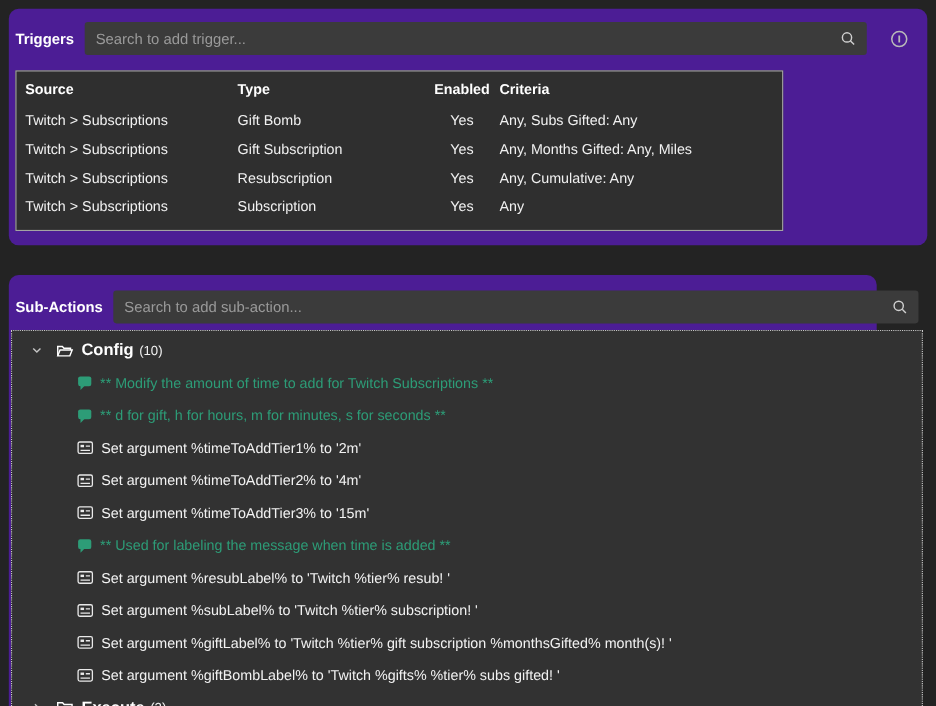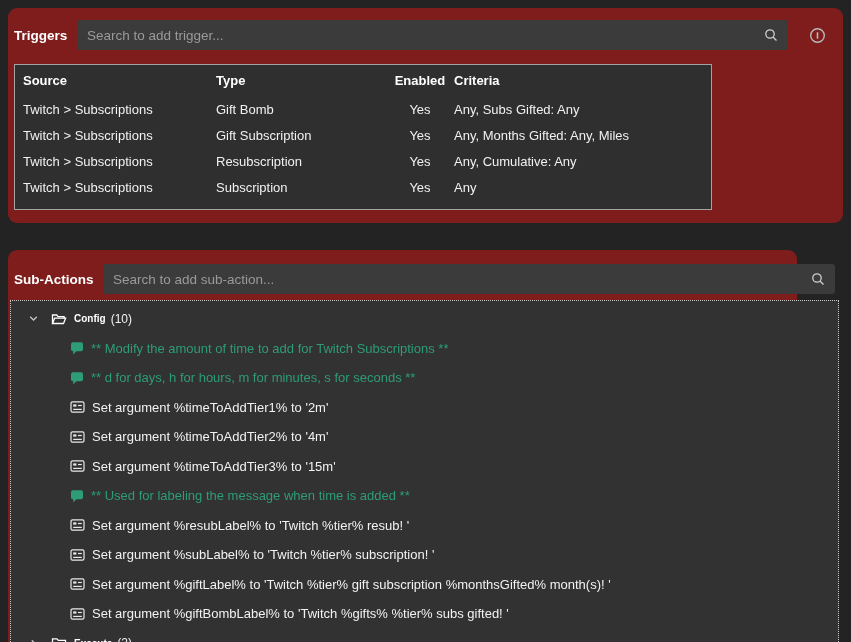--- a/index.html
+++ b/index.html
@@ -2,21 +2,21 @@
 <html style="--comment-green: #2d9c77;"><head>
 <meta charset="utf-8">
 <style>
   * { box-sizing: border-box; }
   html,body { margin:0; padding:0; }
   body {
     width:851px; height:642px; overflow:hidden; position:relative;
     background:#232323; color:#f1f1f1;
     font-family:"Liberation Sans", sans-serif; font-size:13px;
   }
-  .panel { position:absolute; background:#7f1d1d; border-radius:9px; }
+  .panel { position:absolute; background:#4c1d95; border-radius:9px; }
   #triggers-panel { left:8px; top:8px; width:835px; height:215px; }
   #subactions-panel { left:8px; top:250px; width:789px; height:404px; border-radius:9px 9px 0 0; }
 
   .section-label { position:absolute; font-weight:bold; font-size:13.5px; color:#ffffff; white-space:nowrap; }
   #triggers-label { left:6px; top:20px; }
   #subactions-label { left:6px; top:22px; }
 
   .search-box {
     position:absolute; height:30px; background:#3b3b3b; border-radius:3px;
     display:flex; align-items:center;
@@ -49,21 +49,21 @@
   .t-cell.c-criteria { padding-left:0; }
 
   
   #subaction-list {
     position:absolute; left:2px; top:50px; width:829px; height:358px;
     border:1px dotted #c9c9c9; background:#323232; overflow:hidden; padding-top:3px;
   }
   .tree-row { height:29.5px; display:flex; align-items:center; white-space:nowrap; overflow:hidden; }
   .chev { width:14px; margin-left:15px; display:flex; align-items:center; justify-content:center; flex:none; }
   .folder { margin-left:11px; display:flex; flex:none; }
-  .g-label { font-weight:bold; color:#ffffff; margin-left:7px; font-size:10px; }
+  .g-label { font-weight:bold; color:#ffffff; margin-left:7px; font-size:15px; }
   .g-count { margin-left:5px; color:#f1f1f1; font-size:12px; }
   .leaf-icon { margin-left:59px; display:flex; flex:none; }
   .leaf-text { margin-left:7px; overflow:hidden; }
   .tree-row.comment .leaf-text { color:var(--comment-green, #2d9c77); }
   .tree-row.action .leaf-text { color:#f2f2f2; }
 </style>
 </head>
 <body>
 
 <div class="panel" id="triggers-panel">
@@ -160,21 +160,21 @@
         </span>
         <span class="leaf-text">** Modify the amount of time to add for Twitch Subscriptions **</span>
       </div>
       <div class="tree-row comment">
         <span class="leaf-icon">
           <svg width="14" height="14" viewBox="0 0 14 14">
             <rect x="1" y="1.2" width="12" height="9" rx="2" fill="#2d9c77"></rect>
             <path d="M3.2,9.5 v4 l4,-4 z" fill="#2d9c77"></path>
           </svg>
         </span>
-        <span class="leaf-text">** d for days, h for hours, m for minutes, s for seconds **</span>
+        <span class="leaf-text">** d for gift, h for hours, m for minutes, s for seconds **</span>
       </div>
       <div class="tree-row action">
         <span class="leaf-icon">
           <svg width="15" height="14" viewBox="0 0 15 14">
             <rect x="1" y="1.8" width="13" height="10.4" rx="1.6" fill="none" stroke="#e9e9e9" stroke-width="1.2"></rect>
             <rect x="3.2" y="4.4" width="3.2" height="2.2" fill="#e9e9e9"></rect>
             <line x1="8" y1="5.5" x2="11.8" y2="5.5" stroke="#e9e9e9" stroke-width="1.2"></line>
             <line x1="3.2" y1="9.4" x2="11.8" y2="9.4" stroke="#e9e9e9" stroke-width="1.2"></line>
           </svg>
         </span>

